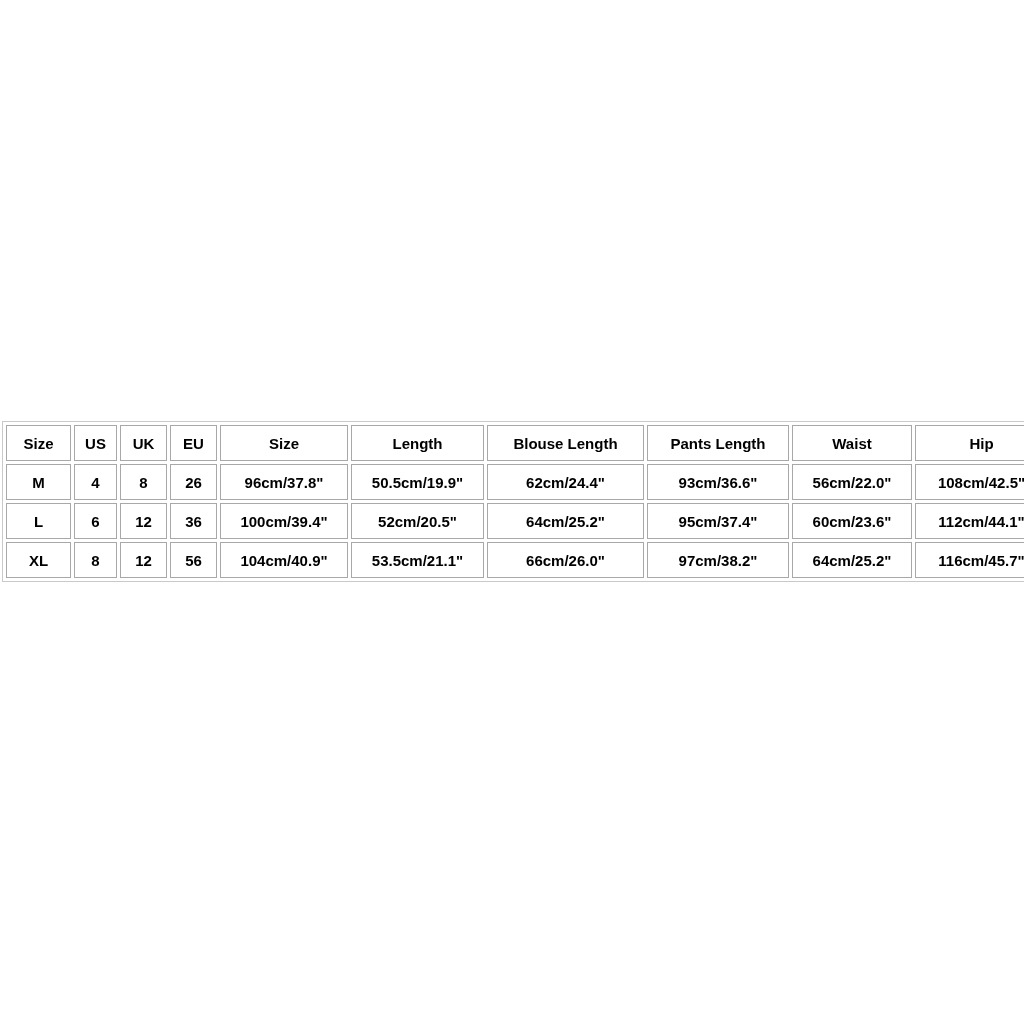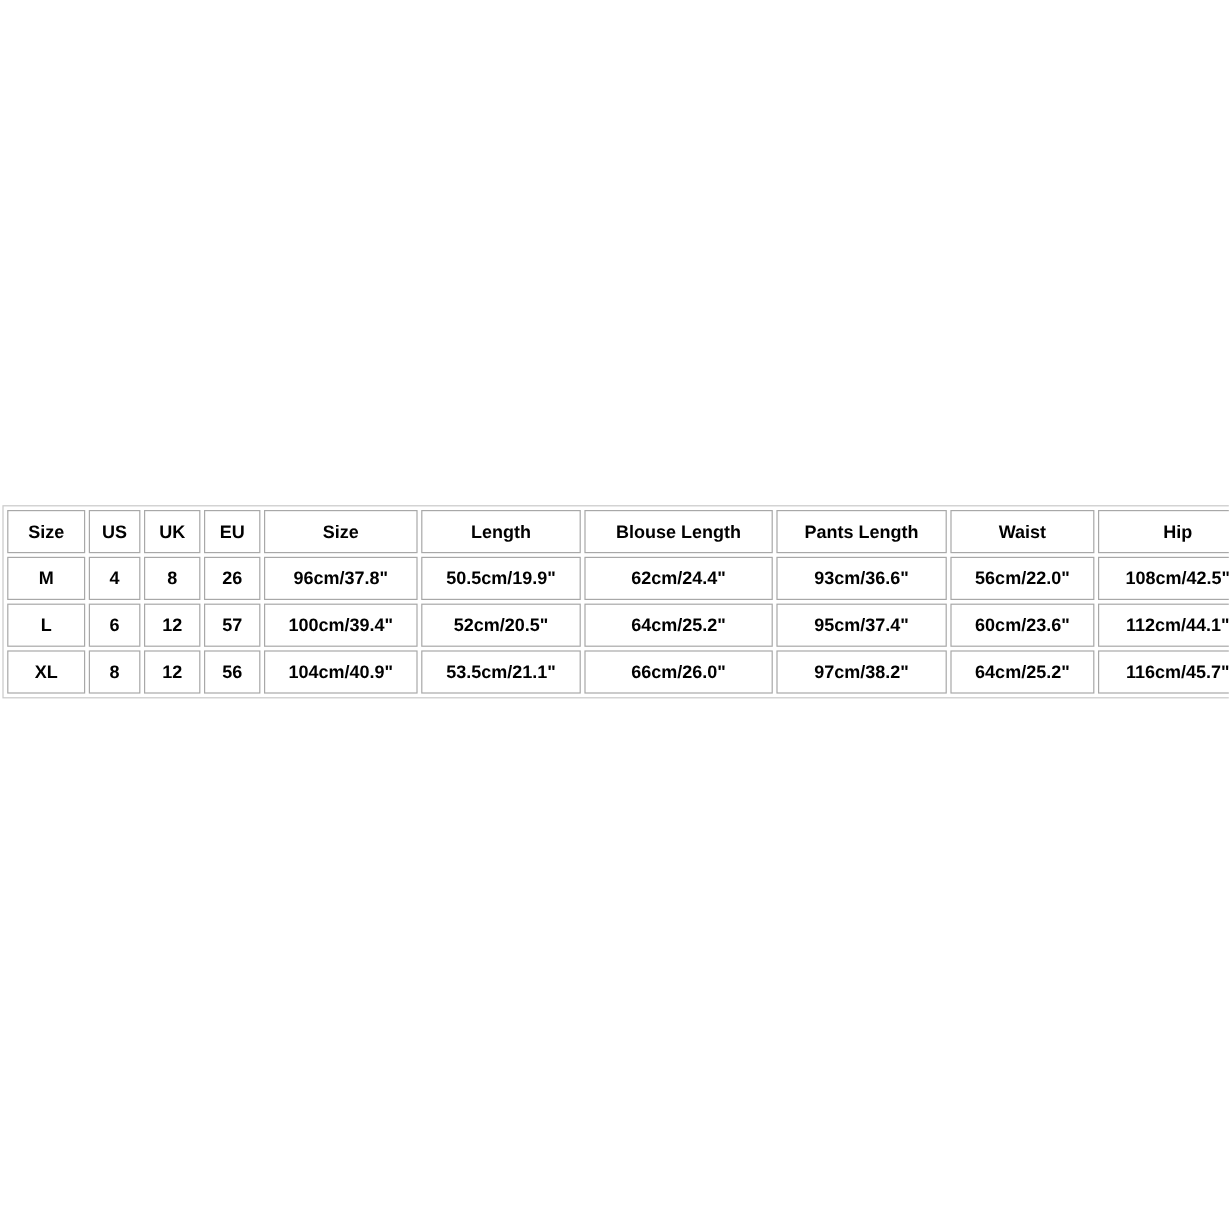--- a/index.html
+++ b/index.html
@@ -103,21 +103,21 @@
         <td>50.5cm/19.9"</td>
         <td>62cm/24.4"</td>
         <td>93cm/36.6"</td>
         <td>56cm/22.0"</td>
         <td>108cm/42.5"</td>
       </tr>
       <tr>
         <td>L</td>
         <td>6</td>
         <td>12</td>
-        <td>57</td>
+        <td>36</td>
         <td>100cm/39.4"</td>
         <td>52cm/20.5"</td>
         <td>64cm/25.2"</td>
         <td>95cm/37.4"</td>
         <td>60cm/23.6"</td>
         <td>112cm/44.1"</td>
       </tr>
       <tr>
         <td>XL</td>
         <td>8</td>

